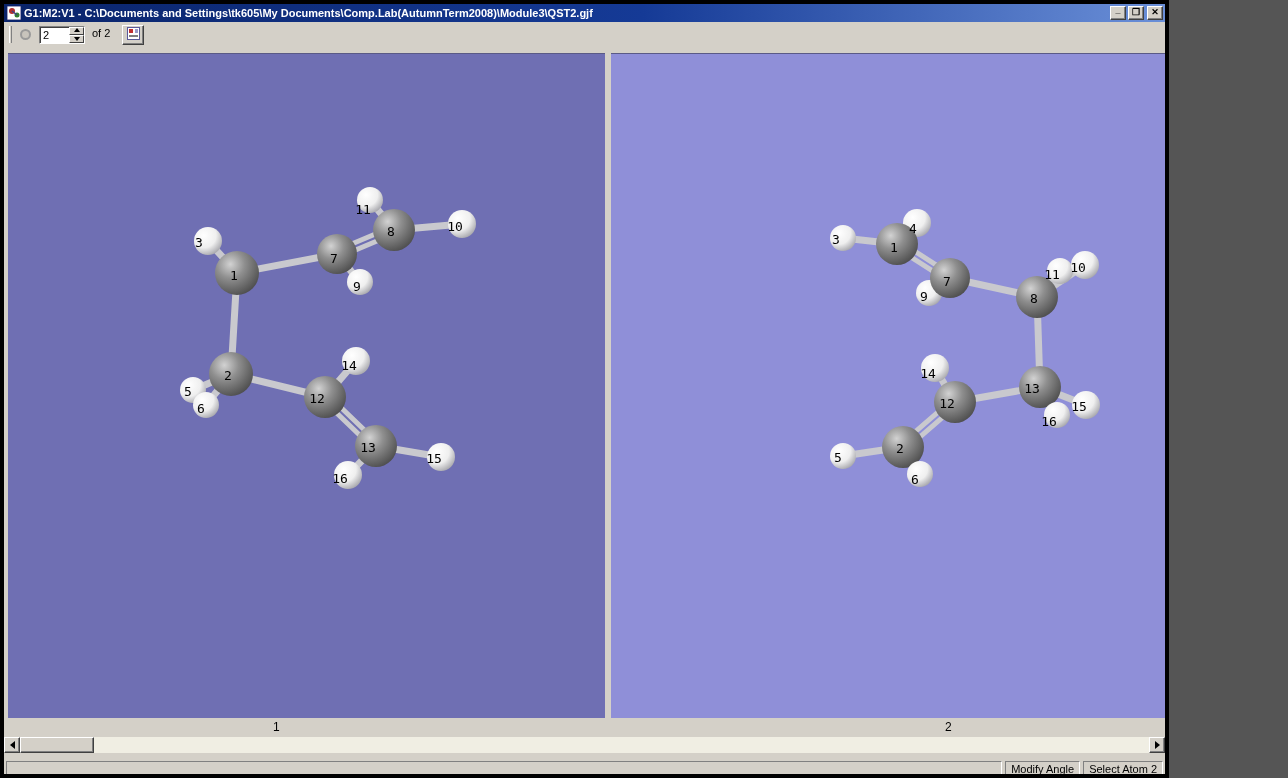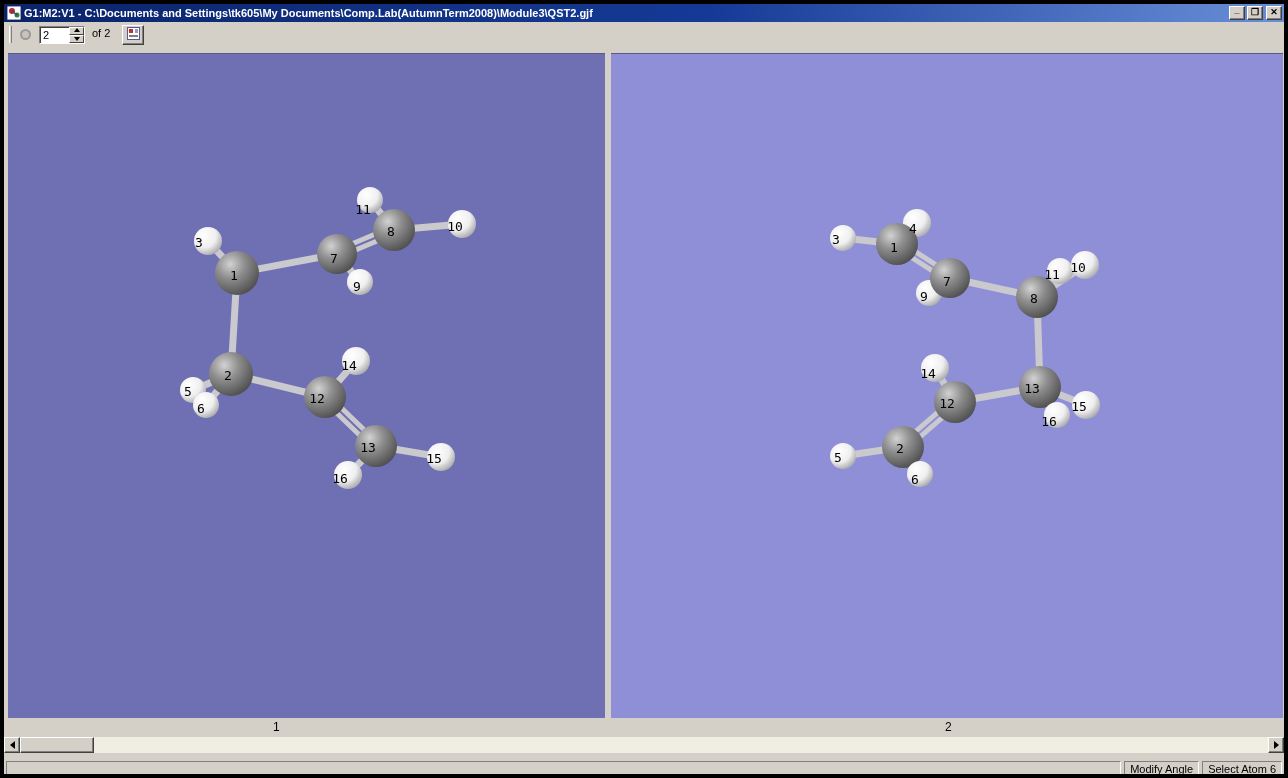--- a/index.html
+++ b/index.html
@@ -1,18 +1,18 @@
 <!DOCTYPE html>
 <html><head>
 <meta charset="utf-8">
 <style>
   html,body{margin:0;padding:0;background:#555;}
   *{box-sizing:border-box;}
   .window{
-    position:relative;width:1288px;height:778px;
+    position:relative;width:1169px;height:778px;
     border:4px solid #000;background:#d4d0c8;
     font-family:"Liberation Sans",sans-serif;font-size:11px;color:#000;
     overflow:hidden;
   }
   
   .titlebar{
     height:18px;display:flex;align-items:center;padding:0 2px;
     background:linear-gradient(90deg,#0a246a 0%,#153a96 55%,#6a8fd8 100%);
   }
   .app-icon{width:14px;height:14px;margin:0 3px 0 1px;flex:0 0 auto;display:inline-block;}
@@ -273,16 +273,16 @@
       <span class="sthumb"></span>
     </span>
     <span class="sbtn">
       <span class="tri-right"></span>
     </span>
   </div>
 
   <div class="statusbar">
     <span class="status-cell flex"></span>
     <span class="status-cell">Modify Angle</span>
-    <span class="status-cell">Select Atom 6</span>
+    <span class="status-cell">Select Atom 2</span>
   </div>
 
 </div>
 
 </body></html>

